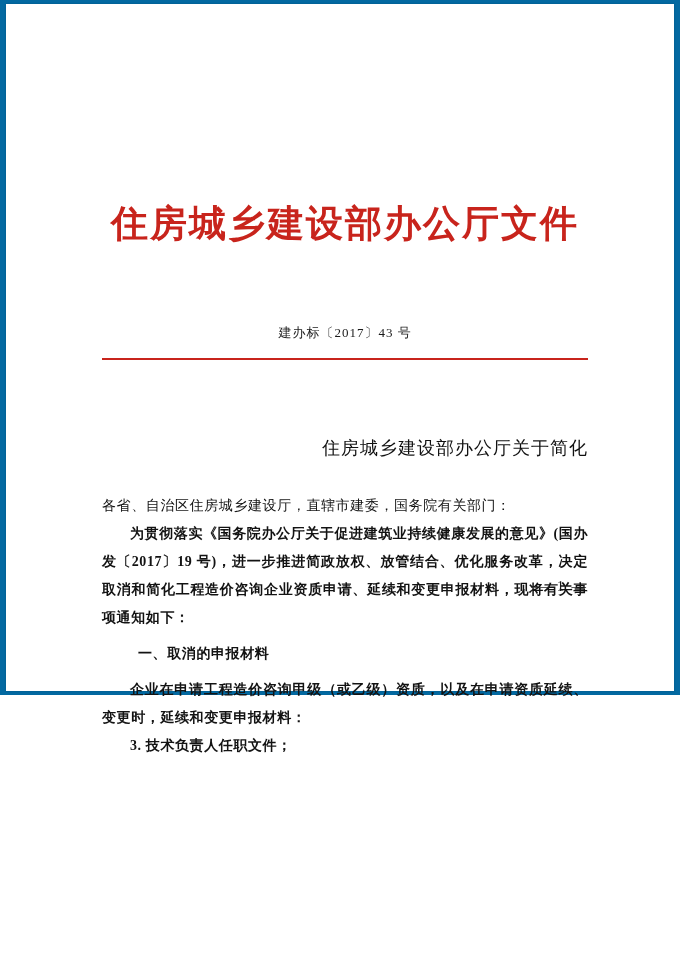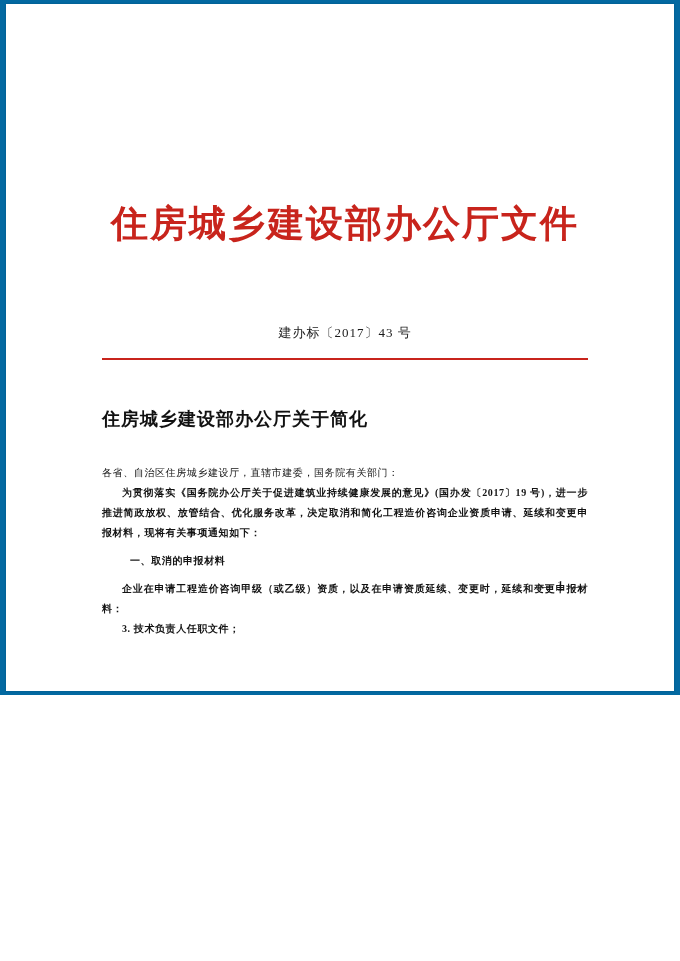--- a/index.html
+++ b/index.html
@@ -53,31 +53,31 @@
     letter-spacing: 1px;
     color: #1a1a1a;
   }
   .red-rule {
     margin-top: 16px;
     height: 2px;
     background: #c8241c;
     width: 100%;
   }
   .title-block {
-    margin-top: 43px;
-    text-align: left;
-    font-weight: bold;
+    margin-top: 72px;
+    text-align: right;
+    font-weight: normal;
     font-size: 18px;
     line-height: 1.85;
     letter-spacing: 1px;
     color: #111;
   }
   .body-block {
     margin-top: 26px;
-    font-size: 10px;
+    font-size: 14px;
     line-height: 2.0;
     letter-spacing: 0.6px;
     text-align: justify;
     color: #131313;
   }
   .para {
     margin: 0;
   }
   .indent {
     text-indent: 2em;

